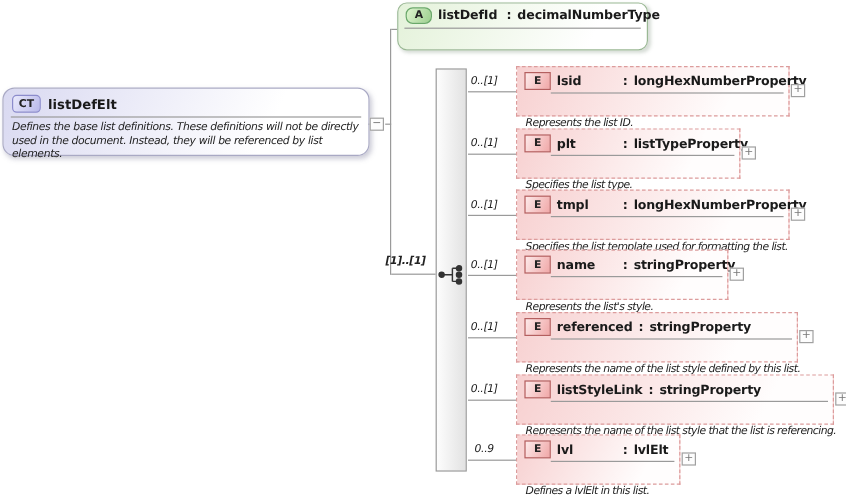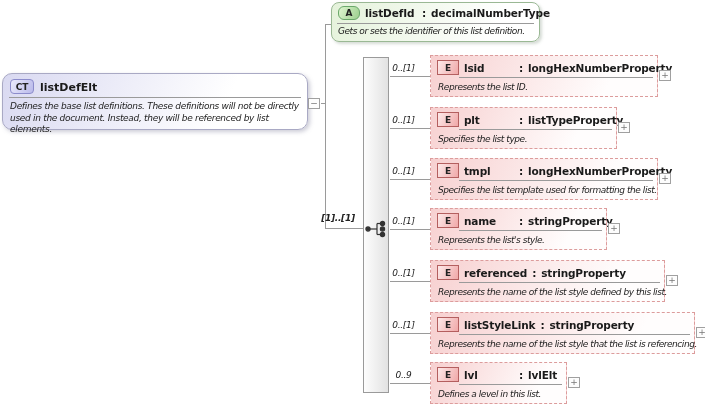--- a/index.html
+++ b/index.html
@@ -49,21 +49,21 @@
     background:linear-gradient(115deg,#f7d0d0 0%,#fffdfd 78%);
     box-sizing:border-box;
   }
   .elt-title{position:absolute;left:6px;top:4px;display:flex;align-items:center;gap:5px;
     font-weight:bold;font-size:10.5px;letter-spacing:-0.15px;color:#1a1a1a;white-space:nowrap;}
   .e-badge{width:20px;height:13px;border:1px solid #b45f5f;
     background:linear-gradient(115deg,#fdeaea,#f0a8a8);
     font-size:9px;font-weight:bold;color:#222;display:flex;align-items:center;justify-content:center;flex:0 0 auto;}
   .elt-name{min-width:50px;}
   .elt-sep{position:absolute;left:28px;right:4px;top:21px;border-top:1px solid #9a9a9a;}
-  .elt-desc{position:absolute;left:7px;top:26px;font-style:italic;font-size:9px;
+  .elt-desc{position:absolute;left:7px;top:42px;font-style:italic;font-size:9px;
     letter-spacing:-0.45px;color:#222;white-space:nowrap;}
   
   .card-label{position:absolute;width:45px;text-align:center;font-style:italic;font-size:9px;
     letter-spacing:-0.3px;color:#222;}
   .seq-card{position:absolute;left:318px;top:213px;width:40px;text-align:center;
     font-style:italic;font-weight:bold;font-size:9px;letter-spacing:-0.3px;color:#222;}
   
   .seq-bar{position:absolute;left:363px;top:57px;width:26px;height:336px;
     border:1px solid #9a9a9a;box-sizing:border-box;
     background:linear-gradient(to right,#fdfdfd,#e2e2e2);}
@@ -104,21 +104,20 @@
   <div class="toggle" style="left:308px;top:98px;">−</div>
 
   <div class="attr-box">
     <div class="attr-title">
       <span class="a-badge">A</span>
       <span class="attr-name">listDefId</span>
       <span>:</span>
       <span>decimalNumberType</span>
     </div>
     <div class="attr-sep"></div>
-    <div class="attr-desc">Gets or sets the identifier of this list definition.</div>
   </div>
 
   <div class="seq-card">[1]..[1]</div>
 
   <div class="seq-bar"></div>
   <svg class="seq-icon" width="24" height="18" viewBox="0 0 24 18">
     <g stroke="#333" stroke-width="1.2" fill="#333">
       <line x1="4" y1="9" x2="13" y2="9"></line>
       <line x1="13" y1="3.5" x2="13" y2="14.5"></line>
       <line x1="13" y1="3.5" x2="17" y2="3.5"></line>
@@ -211,17 +210,17 @@
   <div class="toggle" style="left:696px;top:327px;">+</div>
 
   <div class="elt-box" style="top:362px;width:137px;">
     <div class="elt-title">
       <span class="e-badge">E</span>
       <span class="elt-name">lvl</span>
       <span>:</span>
       <span>lvlElt</span>
     </div>
     <div class="elt-sep"></div>
-    <div class="elt-desc">Defines a level in this list.</div>
+    <div class="elt-desc">Defines a lvlElt in this list.</div>
   </div>
   <div class="toggle" style="left:568px;top:377px;">+</div>
 
 </div>
 
 </body></html>

